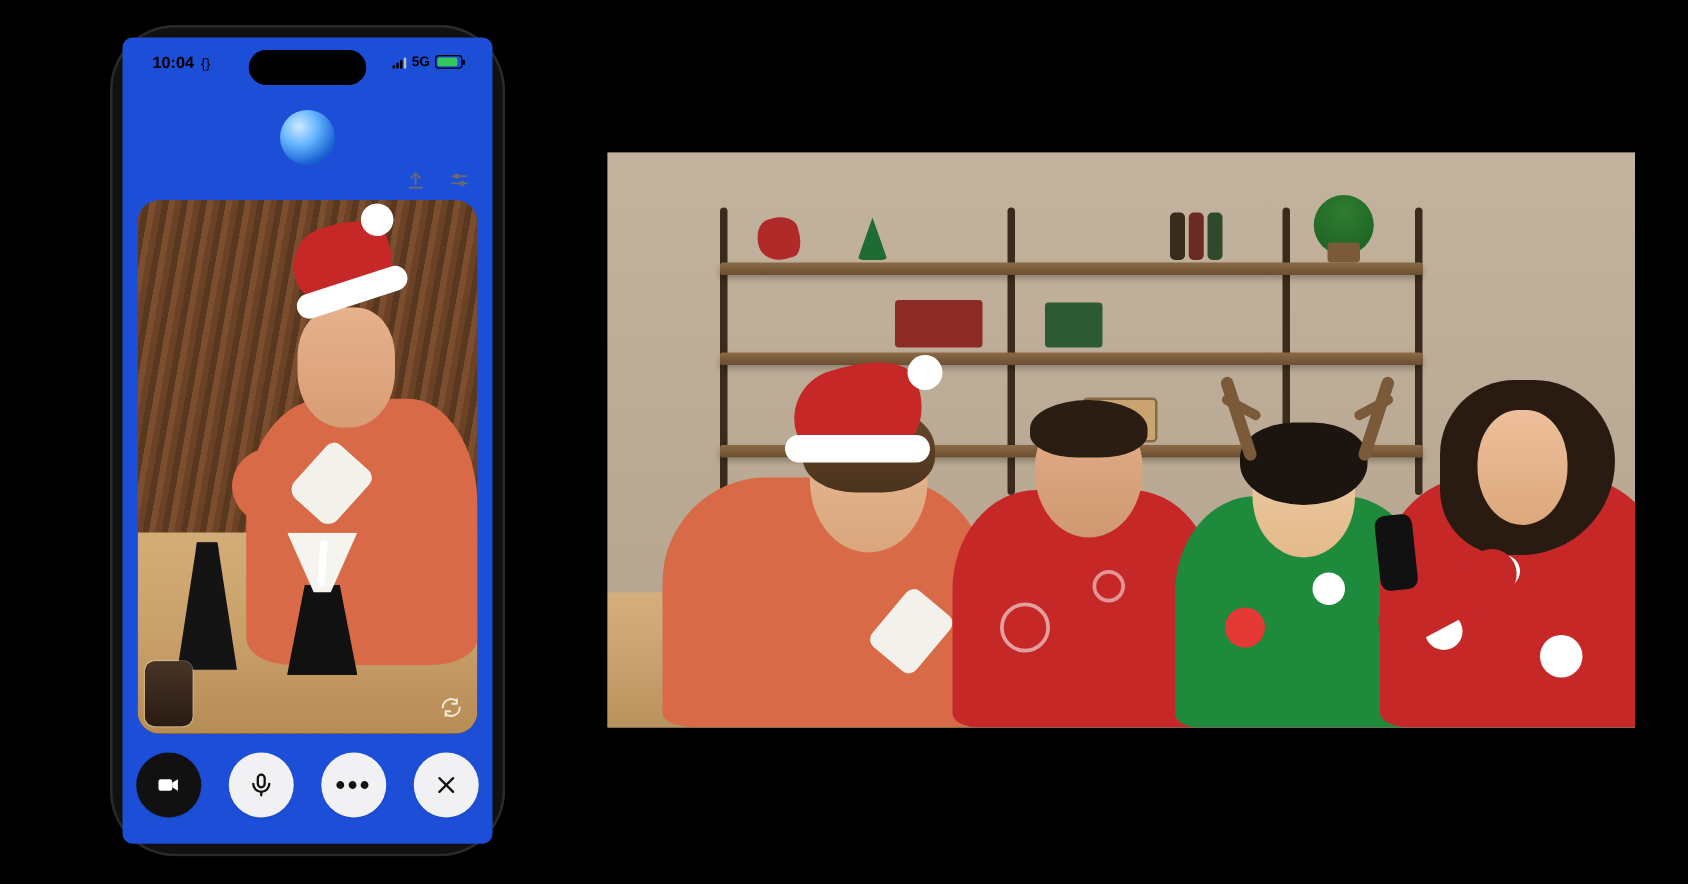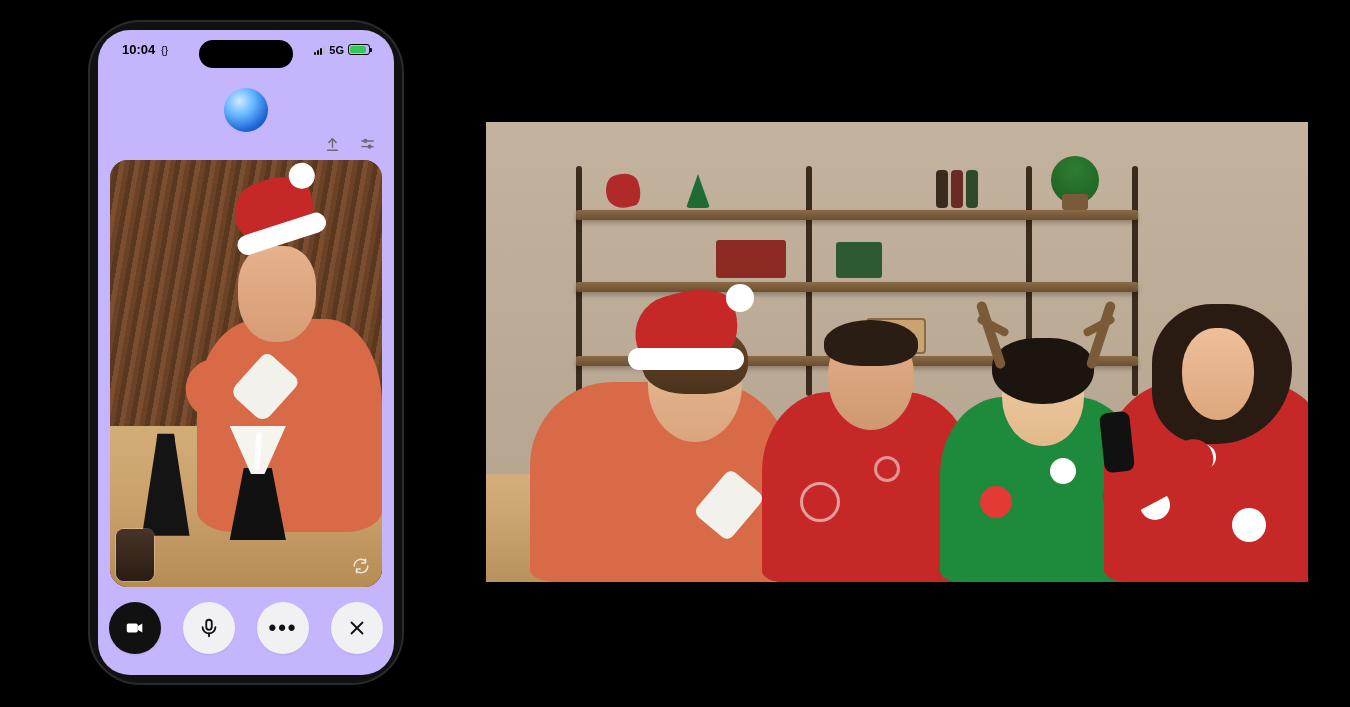--- a/index.html
+++ b/index.html
@@ -20,22 +20,22 @@
     width: 316px;
     height: 665px;
     background: #111;
     border-radius: 52px;
     padding: 10px;
     box-shadow: inset 0 0 0 2px #2a2a2a, 0 0 0 1px #000;
   }
   .phone-screen {
     width: 100%;
     height: 100%;
-    background: #c4b5fd;
-    border-radius: 32px;
+    background: #1d4ed8;
+    border-radius: 8px;
     position: relative;
     overflow: hidden;
   }
   .dynamic-island {
     position: absolute;
     top: 10px;
     left: 50%;
     transform: translateX(-50%);
     width: 94px;
     height: 28px;

